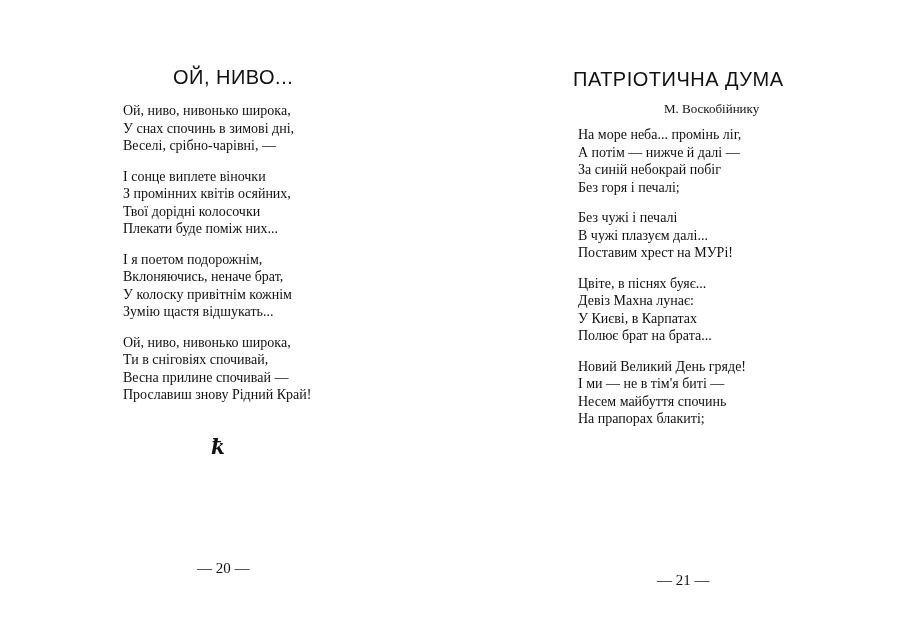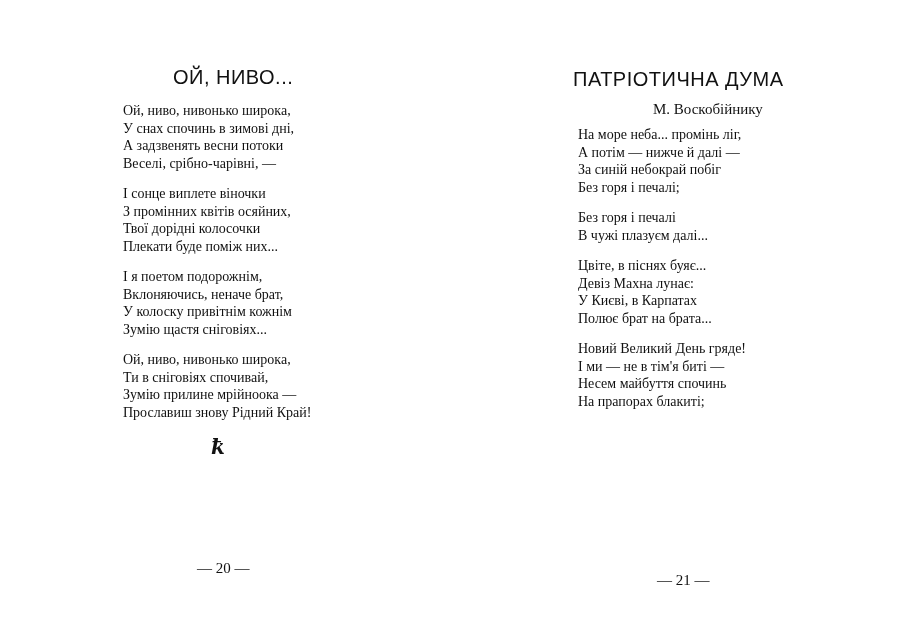--- a/index.html
+++ b/index.html
@@ -9,21 +9,21 @@
   }
   .page { position: absolute; top: 0; height: 547px; }
   .page-left { left: 0; width: 450px; }
   .page-right { left: 450px; width: 450px; }
   .title {
     position: absolute; font-size: 20px; letter-spacing: 0.5px; white-space: nowrap;
     font-family: "Liberation Sans", "DejaVu Sans", sans-serif; font-weight: normal;
   }
   .title-left { left: 173px; top: 66px; }
   .title-right { left: 123px; top: 68px; }
-  .dedication { position: absolute; left: 203px; top: 101px; font-size: 15px; white-space: nowrap; text-align: center; }
+  .dedication { position: absolute; left: 214px; top: 101px; font-size: 13px; white-space: nowrap; text-align: center; }
   .poem { position: absolute; font-size: 14px; line-height: 17.5px; }
   .poem-left { left: 123px; top: 102px; }
   .poem-right { left: 128px; top: 126px; }
   .stanza { margin-bottom: 13px; }
   .line { white-space: nowrap; display: block; }
   .ornament {
     position: absolute; left: 211px; top: 435px; font-size: 20px; font-style: italic; font-weight: bold;
     font-family: "DejaVu Serif", serif;
   }
   .page-number { position: absolute; top: 560px; font-size: 15px; white-space: nowrap; text-align: right; }
@@ -32,59 +32,59 @@
 </style>
 </head>
 <body>
 
 <div class="page page-left">
   <div class="title title-left">ОЙ, НИВО...</div>
   <div class="poem poem-left">
     <div class="stanza">
       <span class="line">Ой, ниво, нивонько широка,</span>
       <span class="line">У снах спочинь в зимові дні,</span>
-      <span class="line">А задзвенять весни потоки</span>
       <span class="line">Веселі, срібно-чарівні, —</span>
     </div>
     <div class="stanza">
       <span class="line">І сонце виплете віночки</span>
       <span class="line">З промінних квітів осяйних,</span>
       <span class="line">Твої дорідні колосочки</span>
       <span class="line">Плекати буде поміж них...</span>
     </div>
     <div class="stanza">
       <span class="line">І я поетом подорожнім,</span>
       <span class="line">Вклоняючись, неначе брат,</span>
       <span class="line">У колоску привітнім кожнім</span>
-      <span class="line">Зумію щастя сніговіях...</span>
+      <span class="line">Зумію щастя відшукать...</span>
     </div>
     <div class="stanza">
       <span class="line">Ой, ниво, нивонько широка,</span>
       <span class="line">Ти в сніговіях спочивай,</span>
-      <span class="line">Зумію прилине мрійноока —</span>
+      <span class="line">Весна прилине спочивай —</span>
       <span class="line">Прославиш знову Рідний Край!</span>
     </div>
   </div>
   <div class="ornament">ꝁ</div>
   <div class="page-number pn-left">— 20 —</div>
 </div>
 
 <div class="page page-right">
   <div class="title title-right">ПАТРІОТИЧНА ДУМА</div>
   <div class="dedication">М. Воскобійнику</div>
   <div class="poem poem-right">
     <div class="stanza">
       <span class="line">На море неба... промінь ліг,</span>
       <span class="line">А потім — нижче й далі —</span>
       <span class="line">За синій небокрай побіг</span>
       <span class="line">Без горя і печалі;</span>
     </div>
     <div class="stanza">
-      <span class="line">Без горя і печалі</span>
+      <span class="line">Без чужі і печалі</span>
       <span class="line">В чужі плазуєм далі...</span>
+      <span class="line">Поставим хрест на МУРі!</span>
     </div>
     <div class="stanza">
       <span class="line">Цвіте, в піснях буяє...</span>
       <span class="line">Девіз Махна лунає:</span>
       <span class="line">У Києві, в Карпатах</span>
       <span class="line">Полює брат на брата...</span>
     </div>
     <div class="stanza">
       <span class="line">Новий Великий День гряде!</span>
       <span class="line">І ми — не в тім'я биті —</span>

